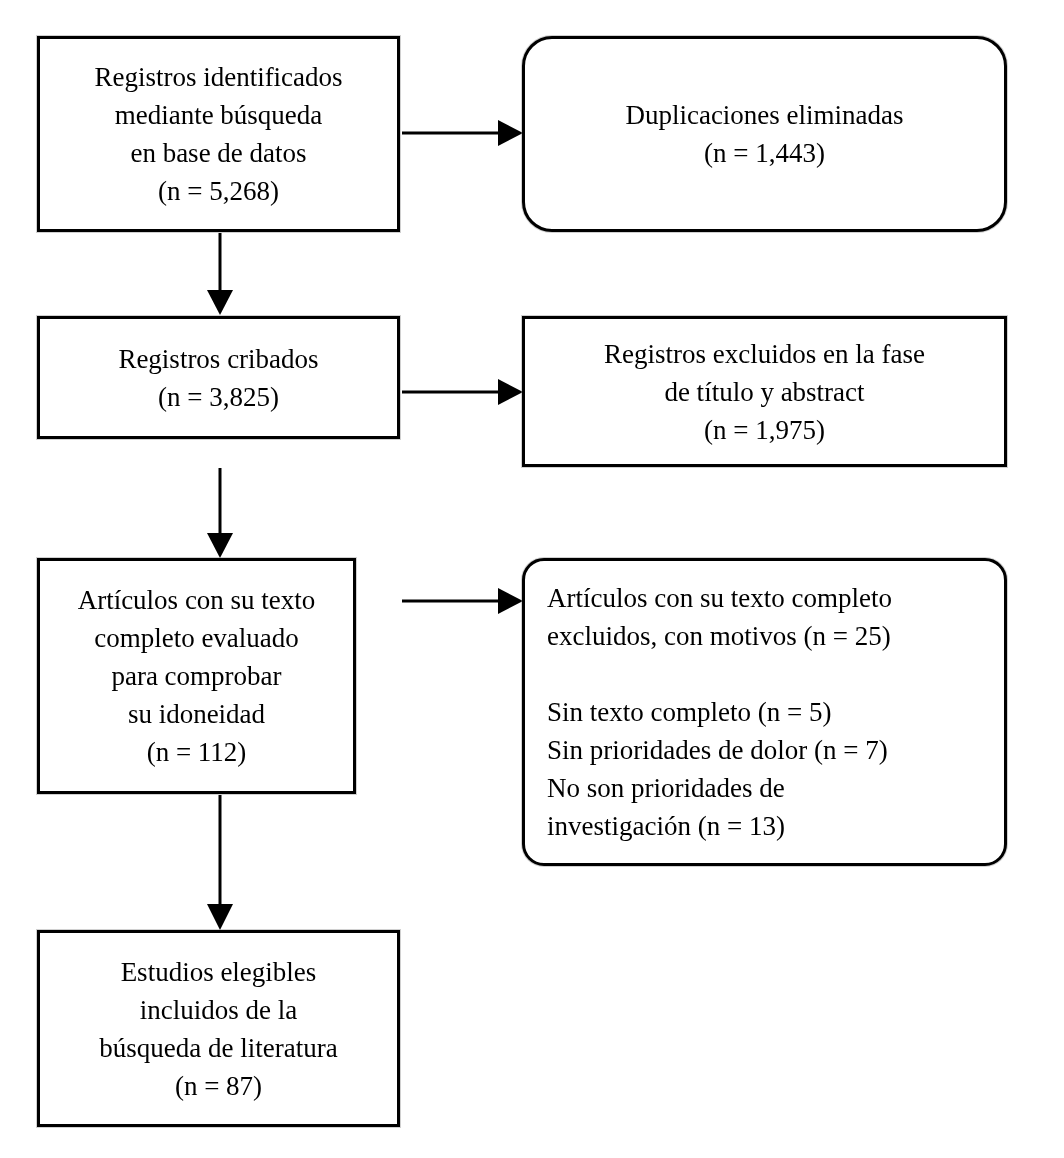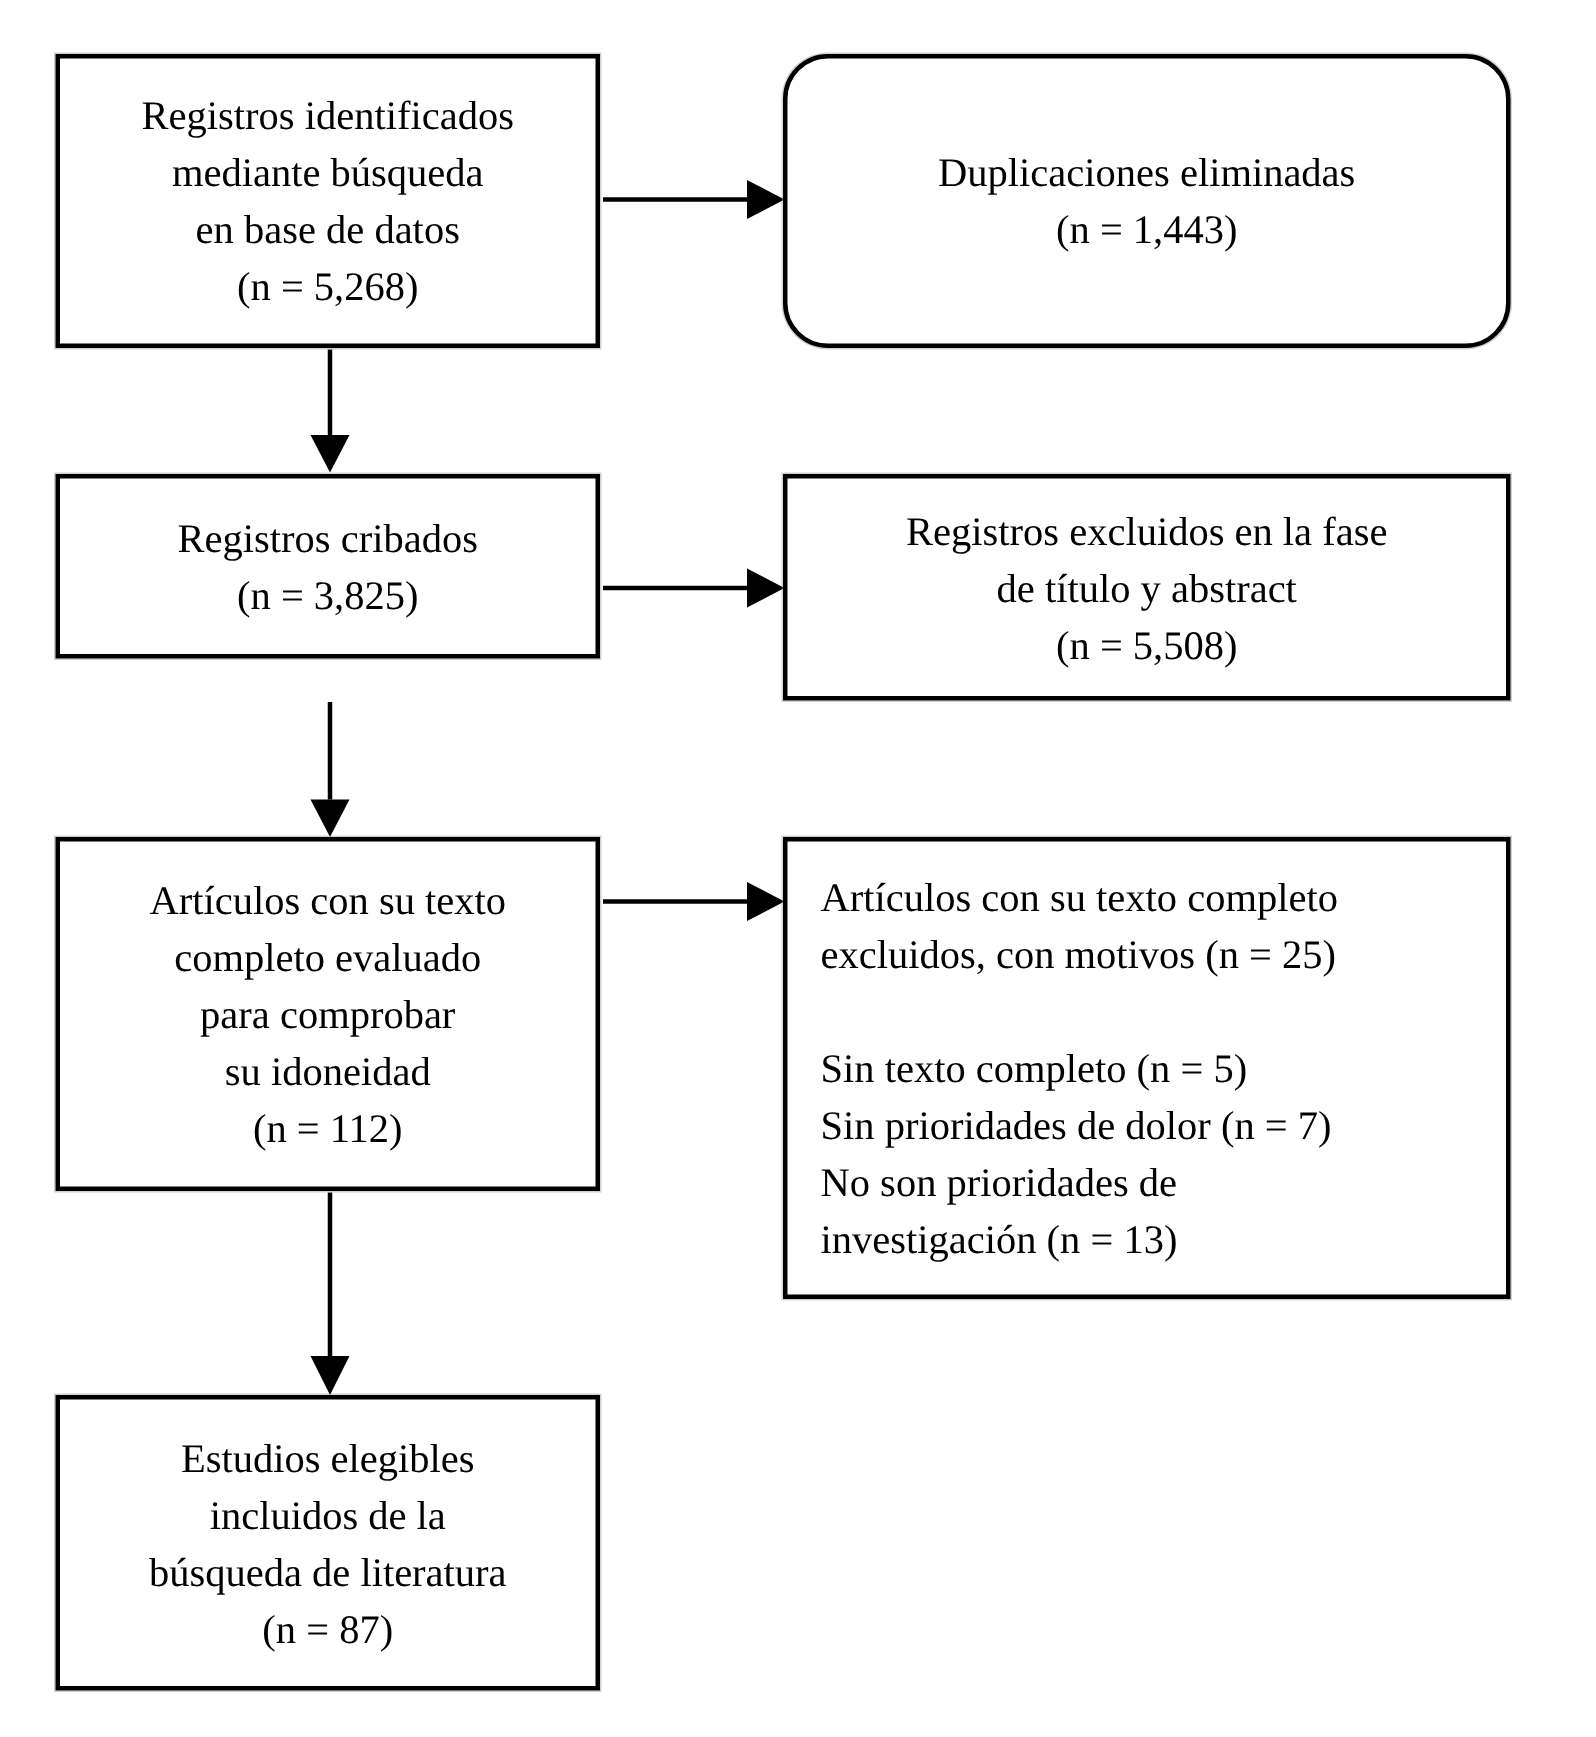--- a/index.html
+++ b/index.html
@@ -37,31 +37,32 @@
     line-height: 38px;
   }
   .box-text {
     white-space: pre-line;
     display: block;
     width: 100%;
   }
   
   .b0 { left: 37px; top: 36px;  width: 363px; height: 196px; }
   .b2 { left: 37px; top: 316px; width: 363px; height: 123px; }
-  .b4 { left: 37px; top: 558px; width: 363px; height: 236px; }
+  .b4 { left: 37px; top: 558px; width: 319px; height: 236px; }
   .b6 { left: 37px; top: 930px; width: 363px; height: 197px; justify-content: center; }
   
   .b1 { left: 522px; top: 36px;  width: 485px; height: 196px; border-radius: 30px; }
   .b3 { left: 522px; top: 316px; width: 485px; height: 151px; }
   .b5 {
     left: 522px; top: 558px; width: 485px; height: 308px;
     text-align: left;
     justify-content: flex-start;
     padding-left: 22px;
     padding-right: 8px;
+    border-radius: 22px;
   }
   .arrow-line { stroke: #000000; stroke-width: 3; }
   .arrow-head { fill: #000000; stroke: none; }
 </style>
 </head>
 <body>
 
 <div class="canvas">
 
   <svg class="arrows" viewBox="0 0 1064 1158" xmlns="http://www.w3.org/2000/svg">
@@ -110,21 +111,21 @@
   </div>
 
   <div class="box b2">
     <span class="box-text">Registros cribados
 (n = 3,825)</span>
   </div>
 
   <div class="box b3">
     <span class="box-text">Registros excluidos en la fase
 de título y abstract
-(n = 5,508)</span>
+(n = 1,975)</span>
   </div>
 
   <div class="box b4">
     <span class="box-text">Artículos con su texto
 completo evaluado
 para comprobar
 su idoneidad
 (n = 112)</span>
   </div>
 

